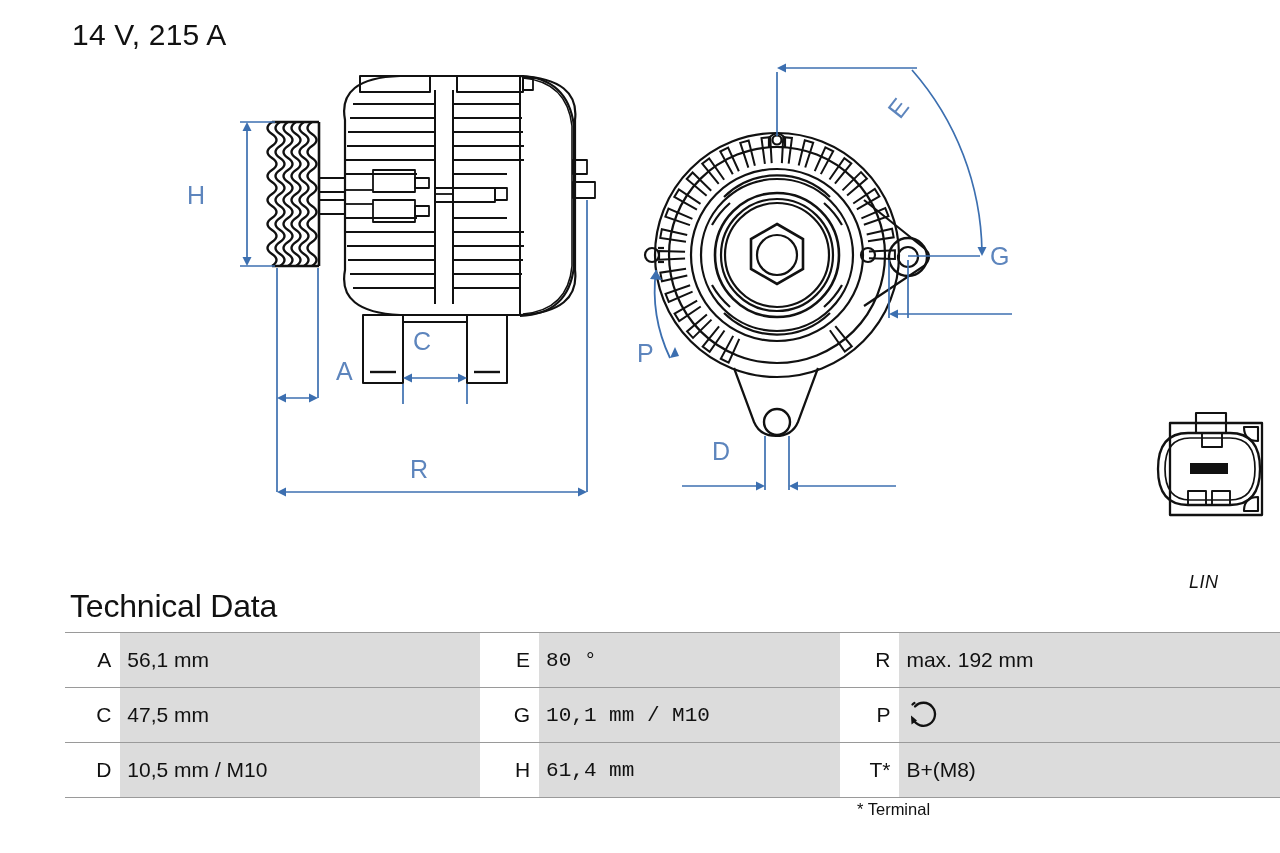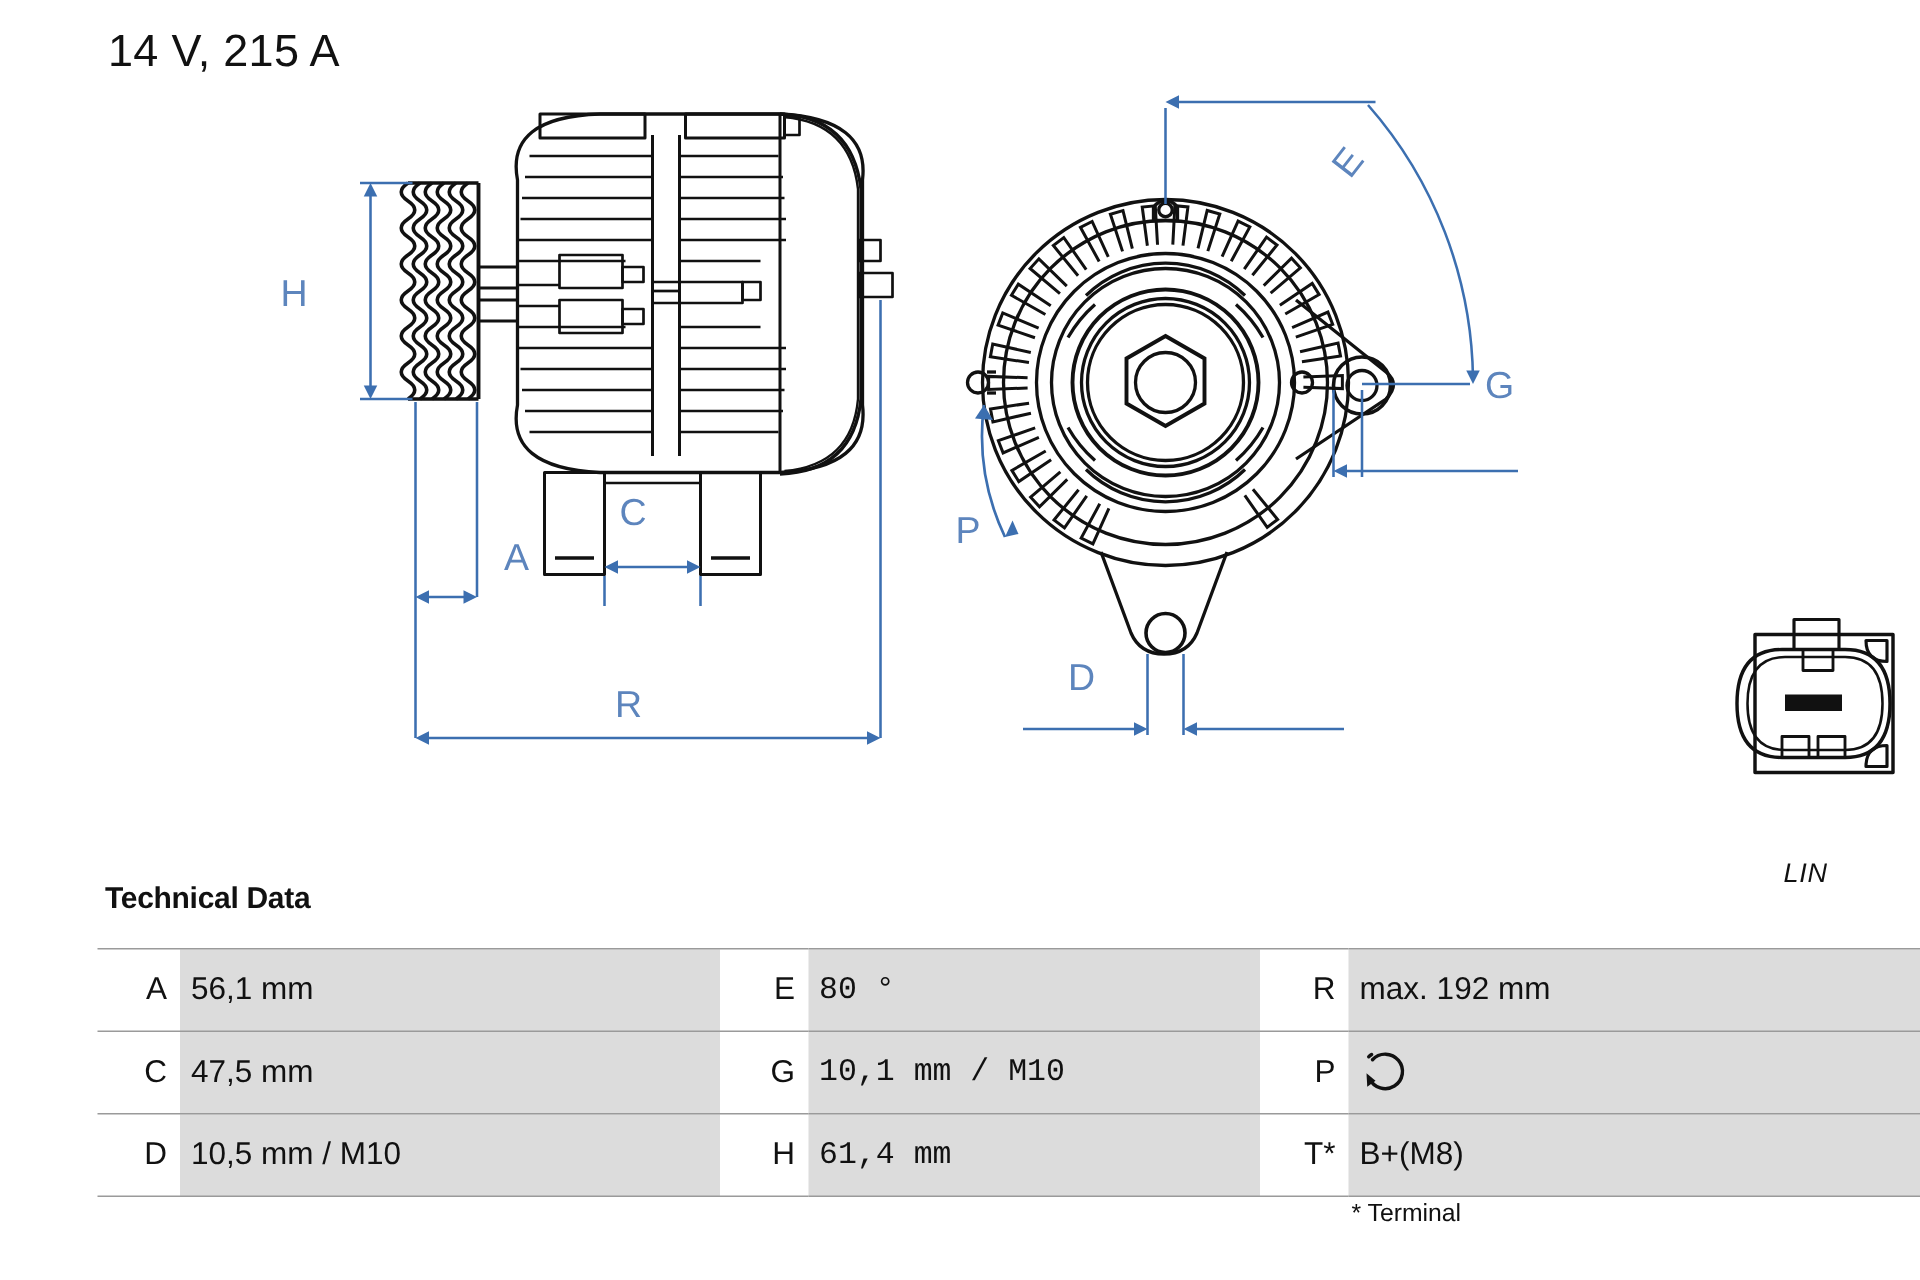--- a/index.html
+++ b/index.html
@@ -25,21 +25,21 @@
   .dwg{position:absolute;}
   .dwg svg{display:block;overflow:visible;}
 
   #view-side{left:130px;top:10px;}
   #view-front{left:575px;top:0px;}
   #view-plug{left:1115px;top:355px;}
 
   
   .td-heading{
     position:absolute;left:33px;top:588px;
-    font-size:20px;font-weight:bold;color:#111;
+    font-size:32px;font-weight:normal;color:#111;
     letter-spacing:-.2px;
   }
 
   
   .tdtable{
     position:absolute;left:28px;top:632px;width:1224px;
     border-collapse:collapse;
     table-layout:fixed;
   }
   .tdtable td{
@@ -57,21 +57,21 @@
   td.val{
     background:#dcdcdc;padding-left:7px;
   }
   td.gap{background:#ffffff;width:4px;}
   .w-val-1{width:350px;}
   .w-val-2{width:292px;font-family:Liberation Mono, monospace;}
   .w-val-3{width:380px;}
   .w-key-3{width:52px;}
 
   .footnote{
-    position:absolute;left:864px;top:800px;
+    position:absolute;left:820px;top:800px;
     font-size:16.5px;color:#111;
   }
 
   
   .rot-cell{display:flex;align-items:center;height:54px;}
   .plug-label{
     position:absolute;left:1152px;top:522px;
     font-size:18px;color:#111;letter-spacing:.5px;font-style:italic;
   }
 </style>

